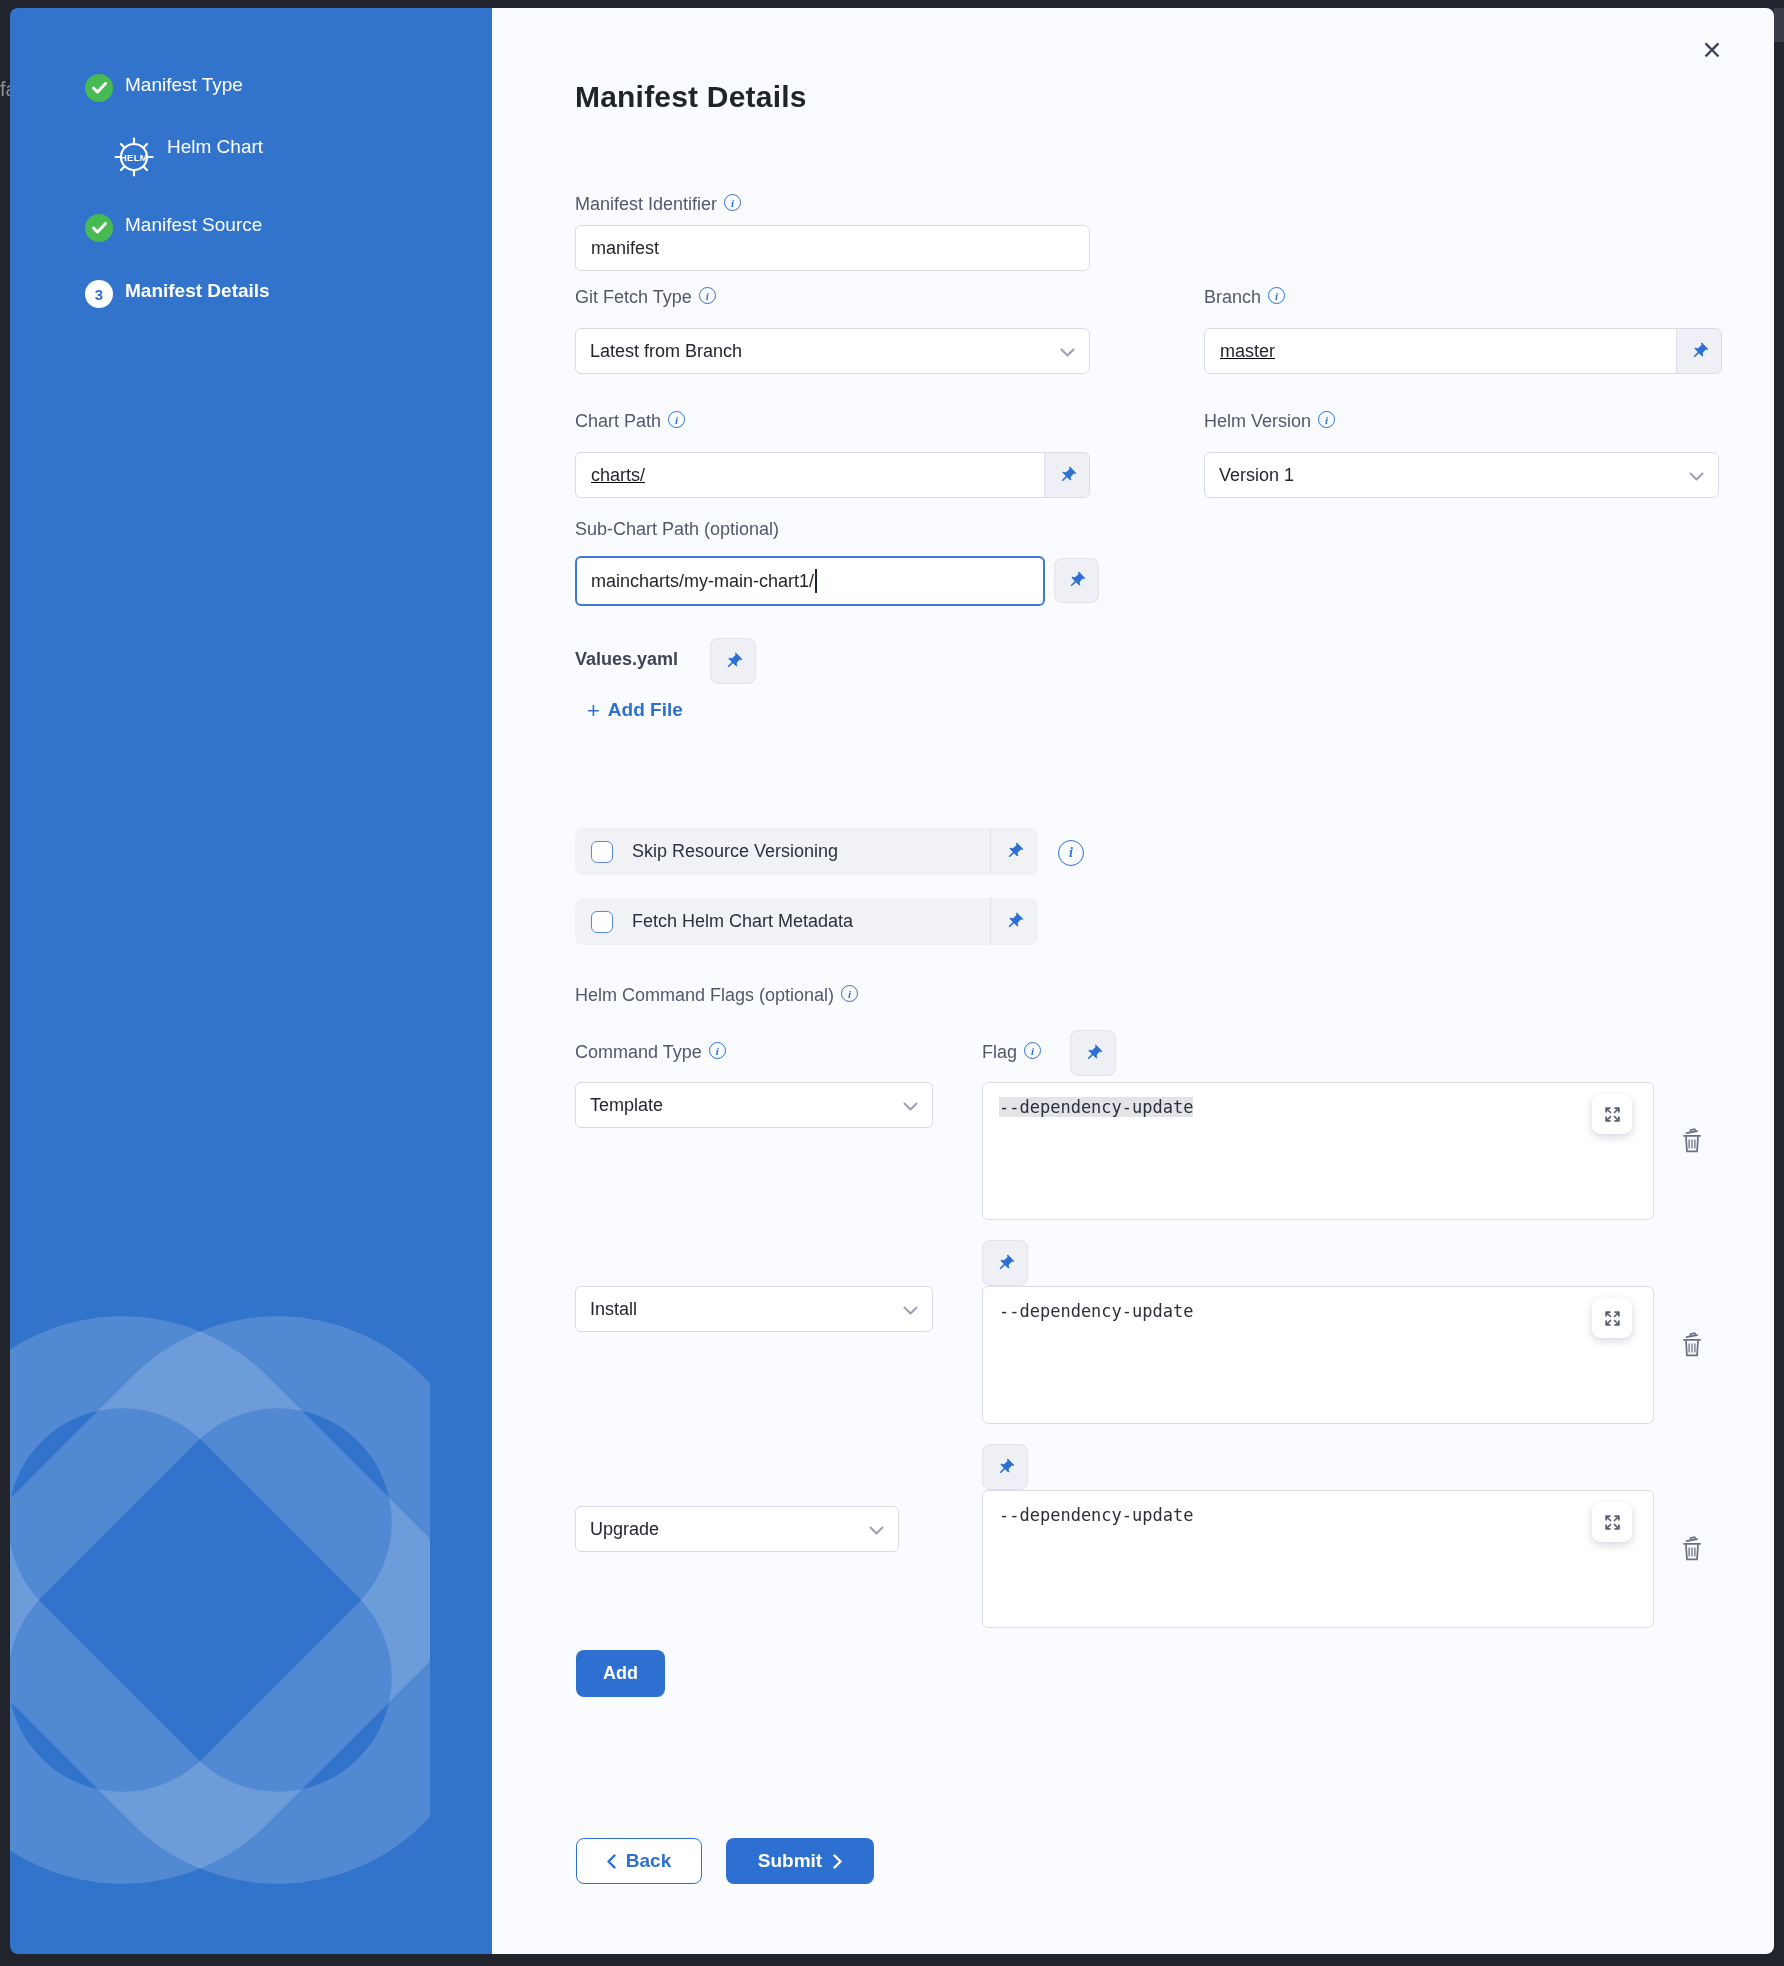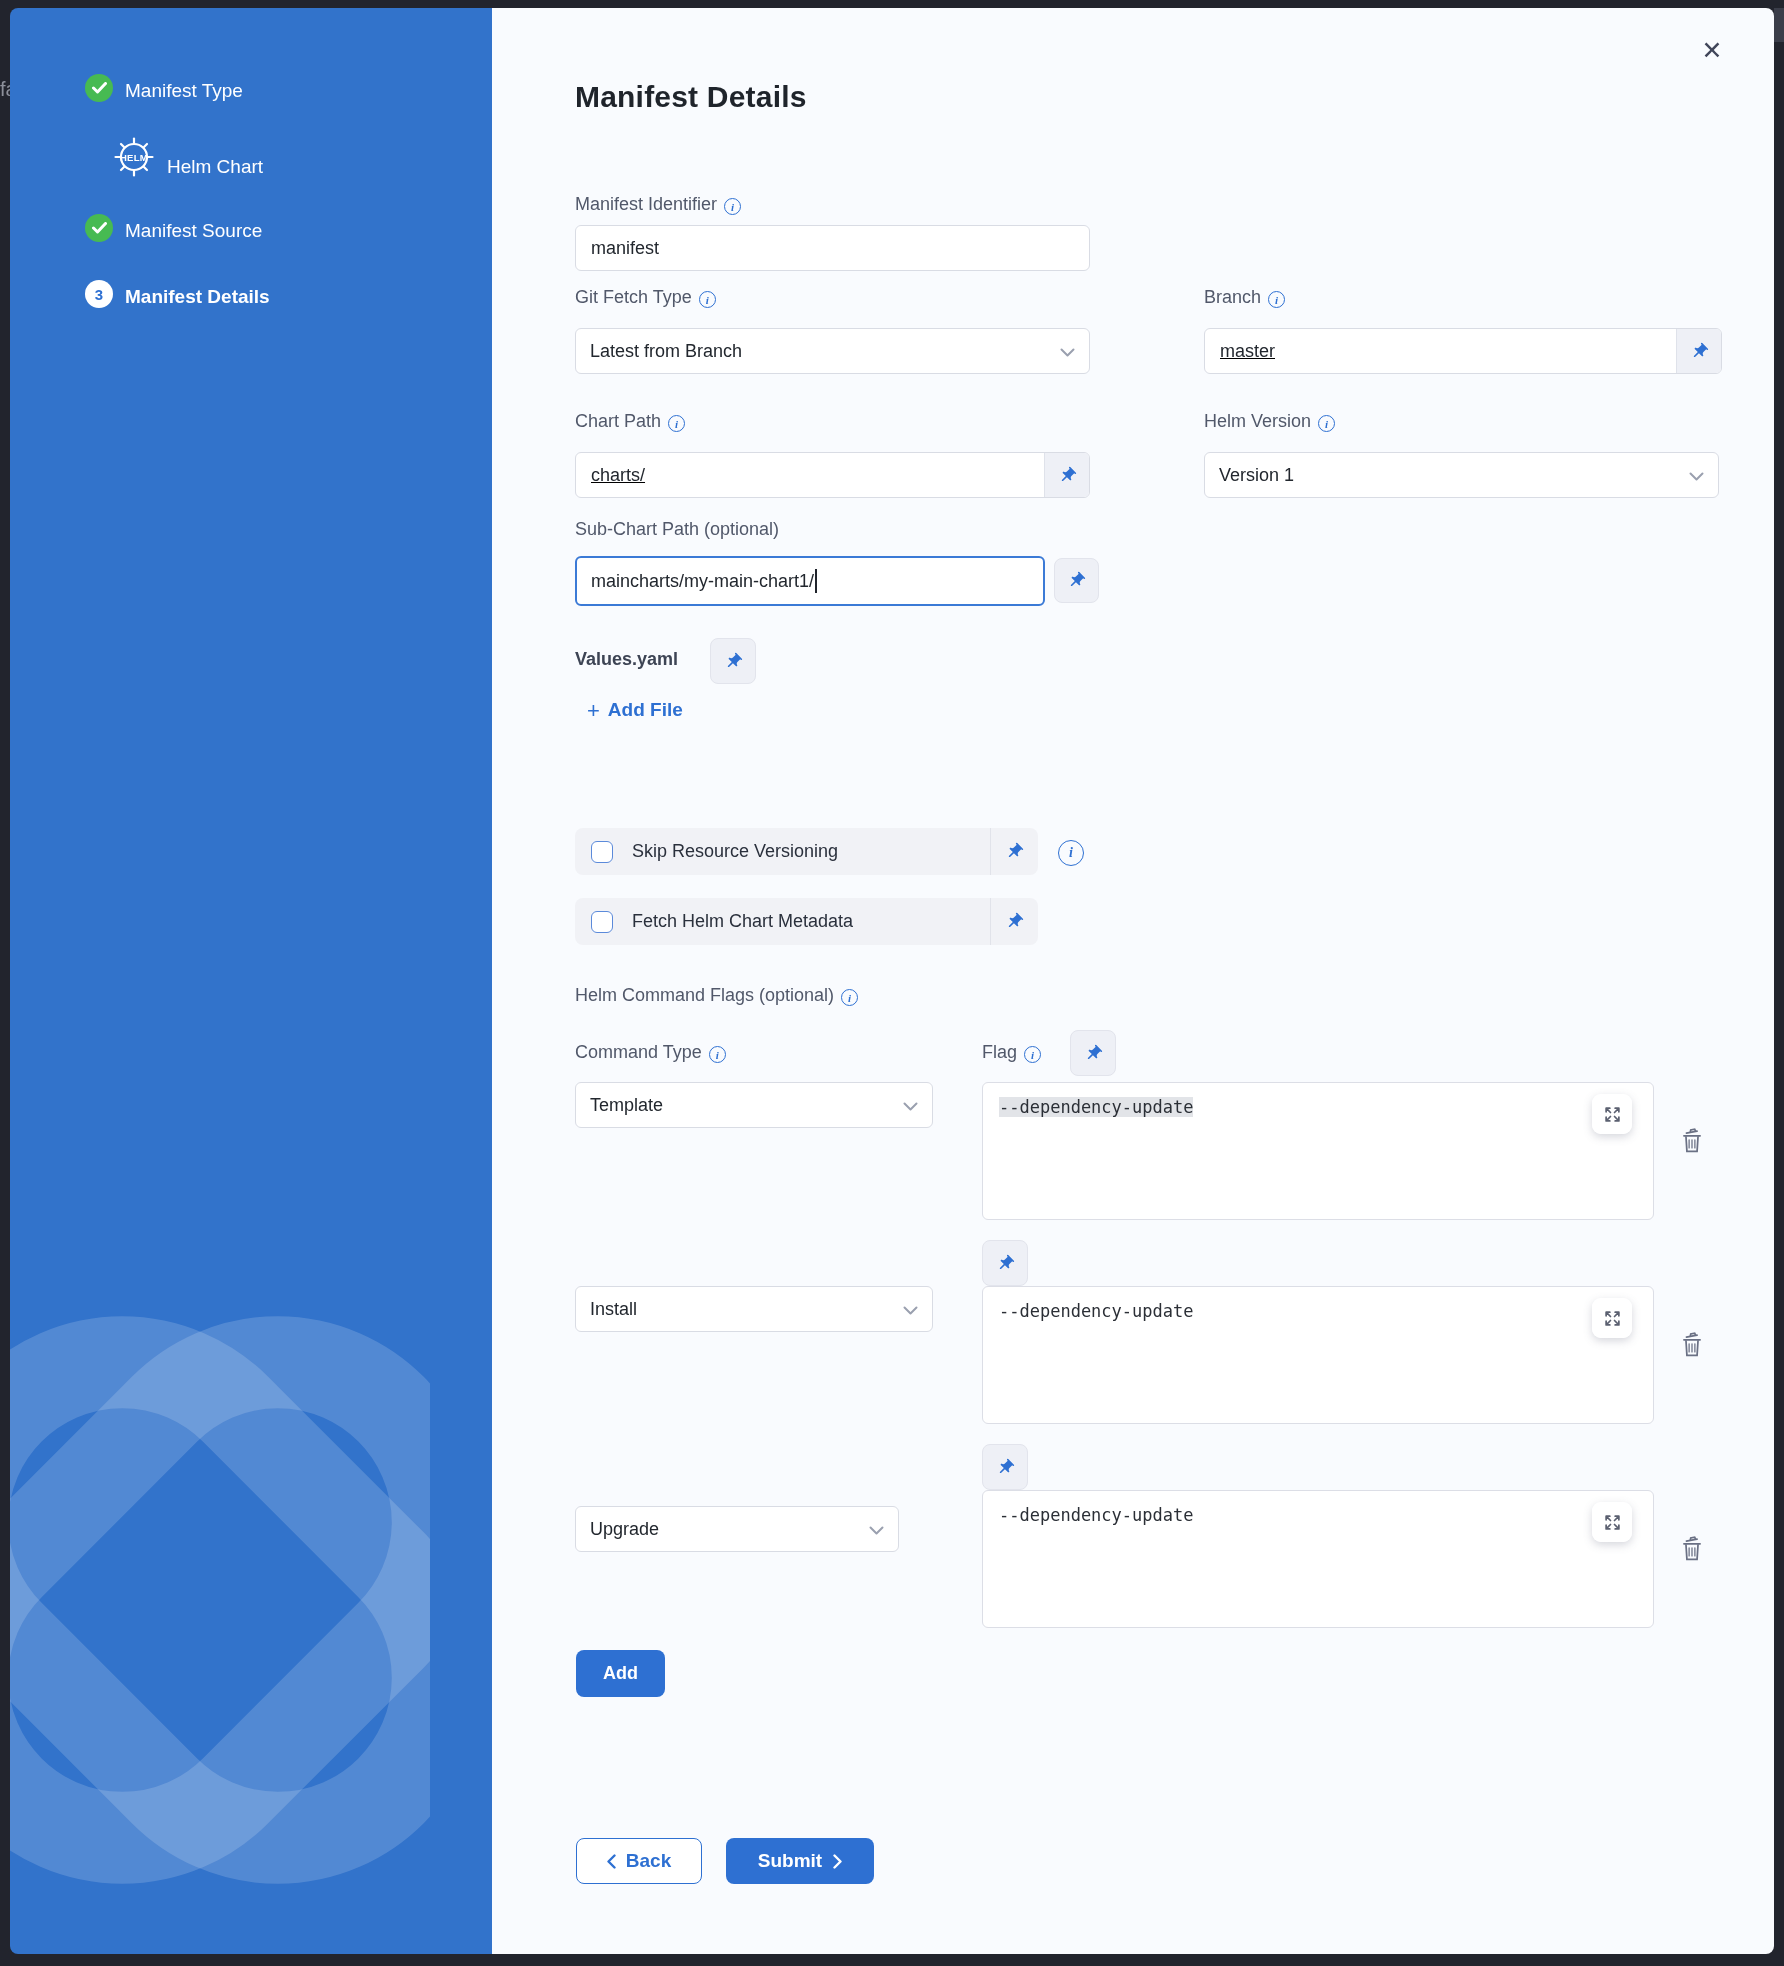--- a/index.html
+++ b/index.html
@@ -6,34 +6,34 @@
   html,body { width:1784px; height:1966px; }
   body { background:#22242d; font-family:"Liberation Sans", sans-serif; position:relative; overflow:hidden; }
 
   .frag { position:absolute; color:#8d909b; font-size:20px; width:10px; overflow:hidden; white-space:nowrap; }
   .right-block { position:absolute; right:0; top:8px; width:10px; height:34px; background:#3a3d49; }
 
   .modal { position:absolute; left:10px; top:8px; width:1764px; height:1946px; border-radius:8px; overflow:hidden; display:flex; }
 
   
   .sidebar { position:relative; width:482px; background:#3273cb; flex:none; overflow:hidden; }
-  .step { position:absolute; display:flex; align-items:flex-end; }
+  .step { position:absolute; display:flex; align-items:flex-start; }
   .step-circle { width:28px; height:28px; border-radius:50%; display:flex; align-items:center; justify-content:center; flex:none; }
   .step-circle.green { background:#47ba52; }
   .step-circle.white { background:#ffffff; color:#2e70d2; font-weight:700; font-size:15px; }
   .step-label { color:#ffffff; font-size:19px; margin-left:12px; }
   .step-label.bold { font-weight:700; }
   .watermark { position:absolute; left:-140px; top:1262px; }
 
   
   .main { position:relative; flex:1; background:#f9fbfe; }
   .close-btn { position:absolute; left:1204px; top:26px; width:32px; height:32px; border:none; background:transparent; color:#41465a; font-size:25px; line-height:32px; text-align:center; cursor:pointer; }
   .page-title { position:absolute; left:83px; top:72px; font-size:30px; font-weight:700; color:#1f242b; letter-spacing:.2px; }
 
-  .label { position:absolute; font-size:18px; color:#51586a; display:flex; align-items:flex-end; gap:7px; }
+  .label { position:absolute; font-size:18px; color:#51586a; display:flex; align-items:flex-start; gap:7px; }
   .label.dark { color:#3d4454; font-weight:700; }
   .info { width:17px; height:17px; border:1.6px solid #2e70d2; border-radius:50%; color:#2e70d2; font-size:11px; font-weight:700; font-family:"Liberation Serif", serif; font-style:italic; display:inline-flex; align-items:center; justify-content:center; flex:none; }
 
   .tinput { position:absolute; height:46px; background:#fff; border:1px solid #d9dce4; border-radius:6px; font-size:18px; color:#22272e; padding:0 15px; font-family:"Liberation Sans", sans-serif; outline:none; }
 
   .wrap { position:absolute; height:46px; display:flex; background:#fff; border:1px solid #d9dce4; border-radius:6px; overflow:hidden;text-decoration:underline; }
   .wrap input { flex:1; border:none; outline:none; font-size:18px; color:#22272e; padding:0 15px; background:transparent; font-family:"Liberation Sans", sans-serif; min-width:0; }
   .pinseg { width:45px; flex:none; background:#eef0f6; border-left:1px solid #dfe2ea; display:flex; align-items:center; justify-content:center; cursor:pointer; }
 
   .focus-input { position:absolute; height:50px; background:#fff; border:2px solid #3b7ad6; border-radius:6px; display:flex; align-items:center; padding:0 14px; font-size:18px; color:#22272e; }

